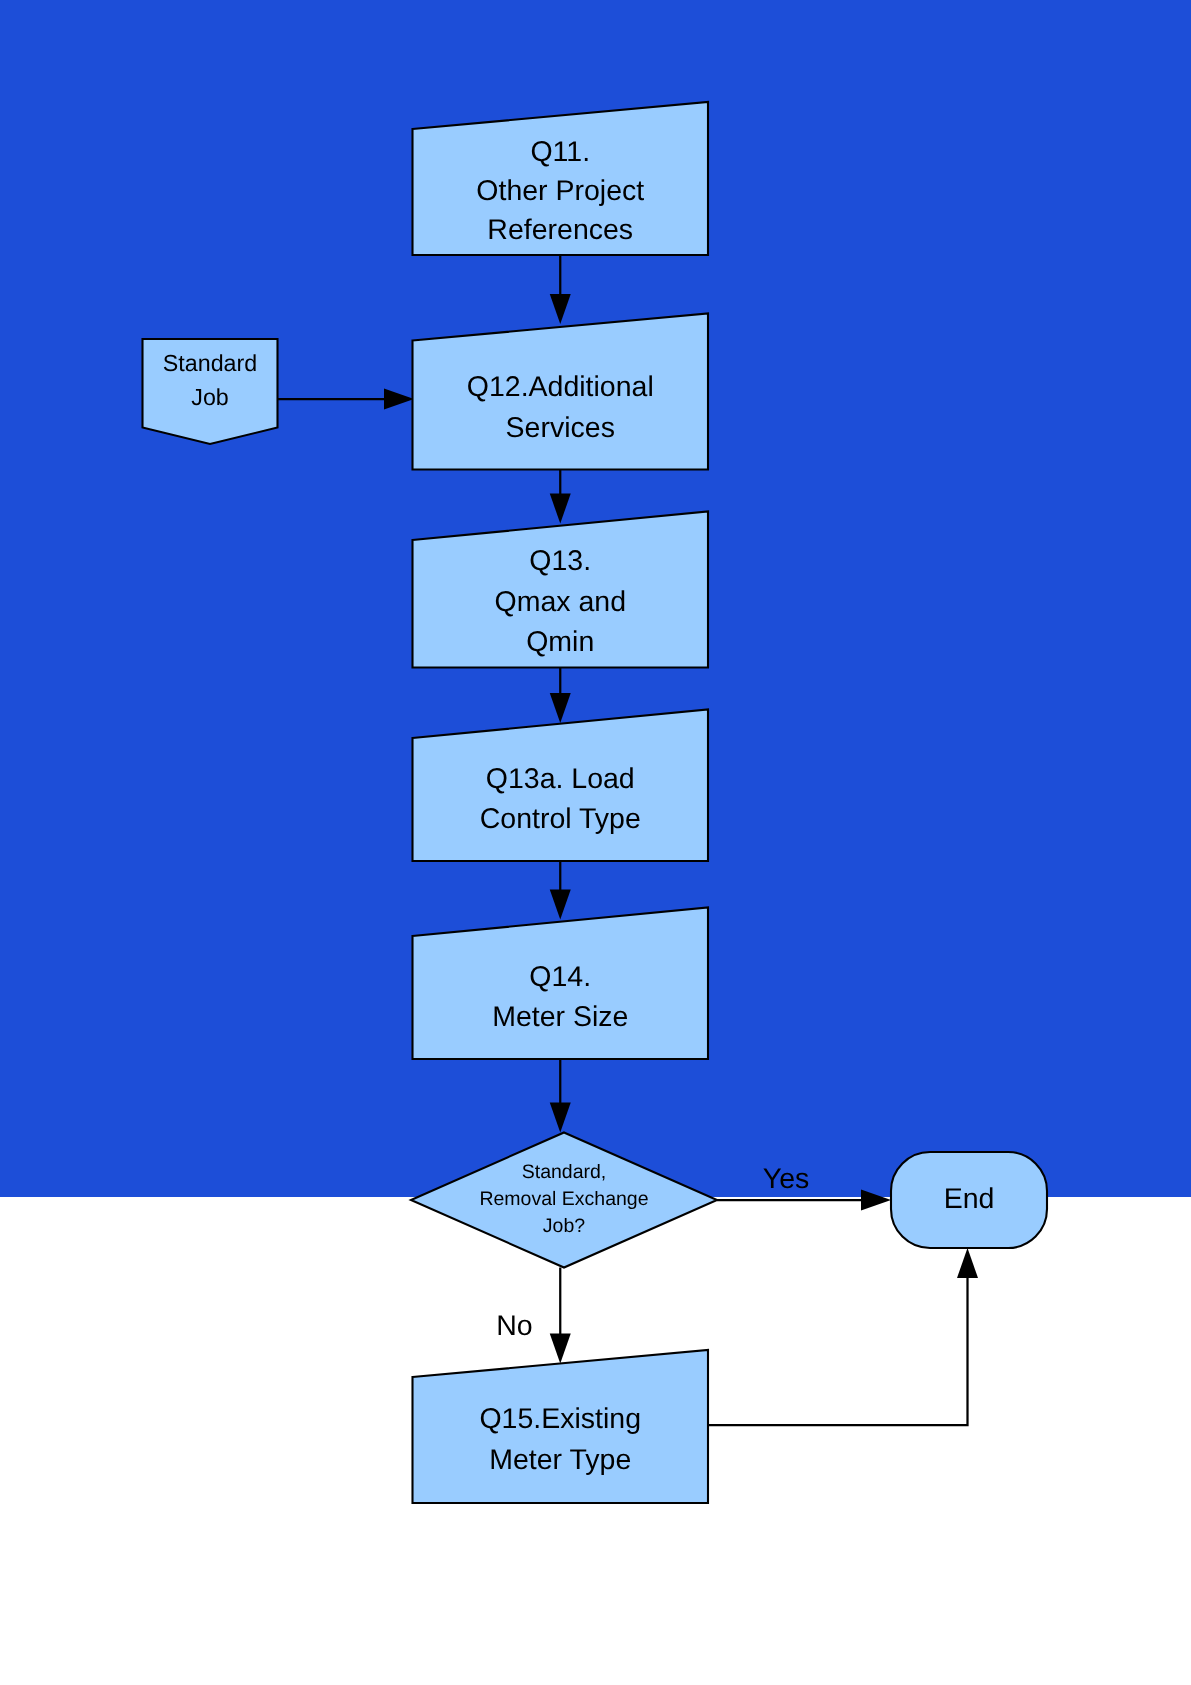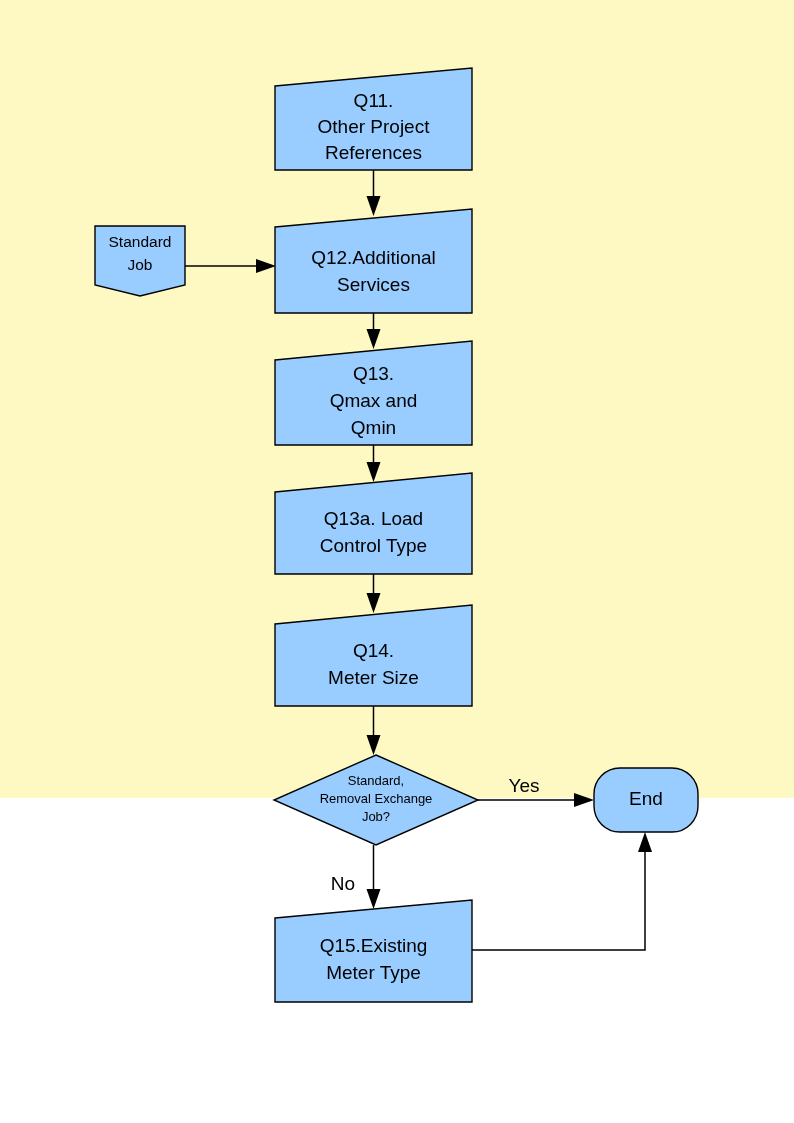--- a/index.html
+++ b/index.html
@@ -10,21 +10,21 @@
   body {
     width: 794px;
     height: 1123px;
     overflow: hidden;
     font-family: "Liberation Sans", sans-serif;
   }
   #flowchart-root {
     position: relative;
     width: 794px;
     height: 798px;
-    background: #fef9c3;
+    background: #1d4ed8;
   }
   svg.diagram {
     display: block;
     width: 794px;
     height: 1123px;
   }
   .node-shape {
     stroke: #000000;
     stroke-width: 1.4;
     stroke-linejoin: miter;

